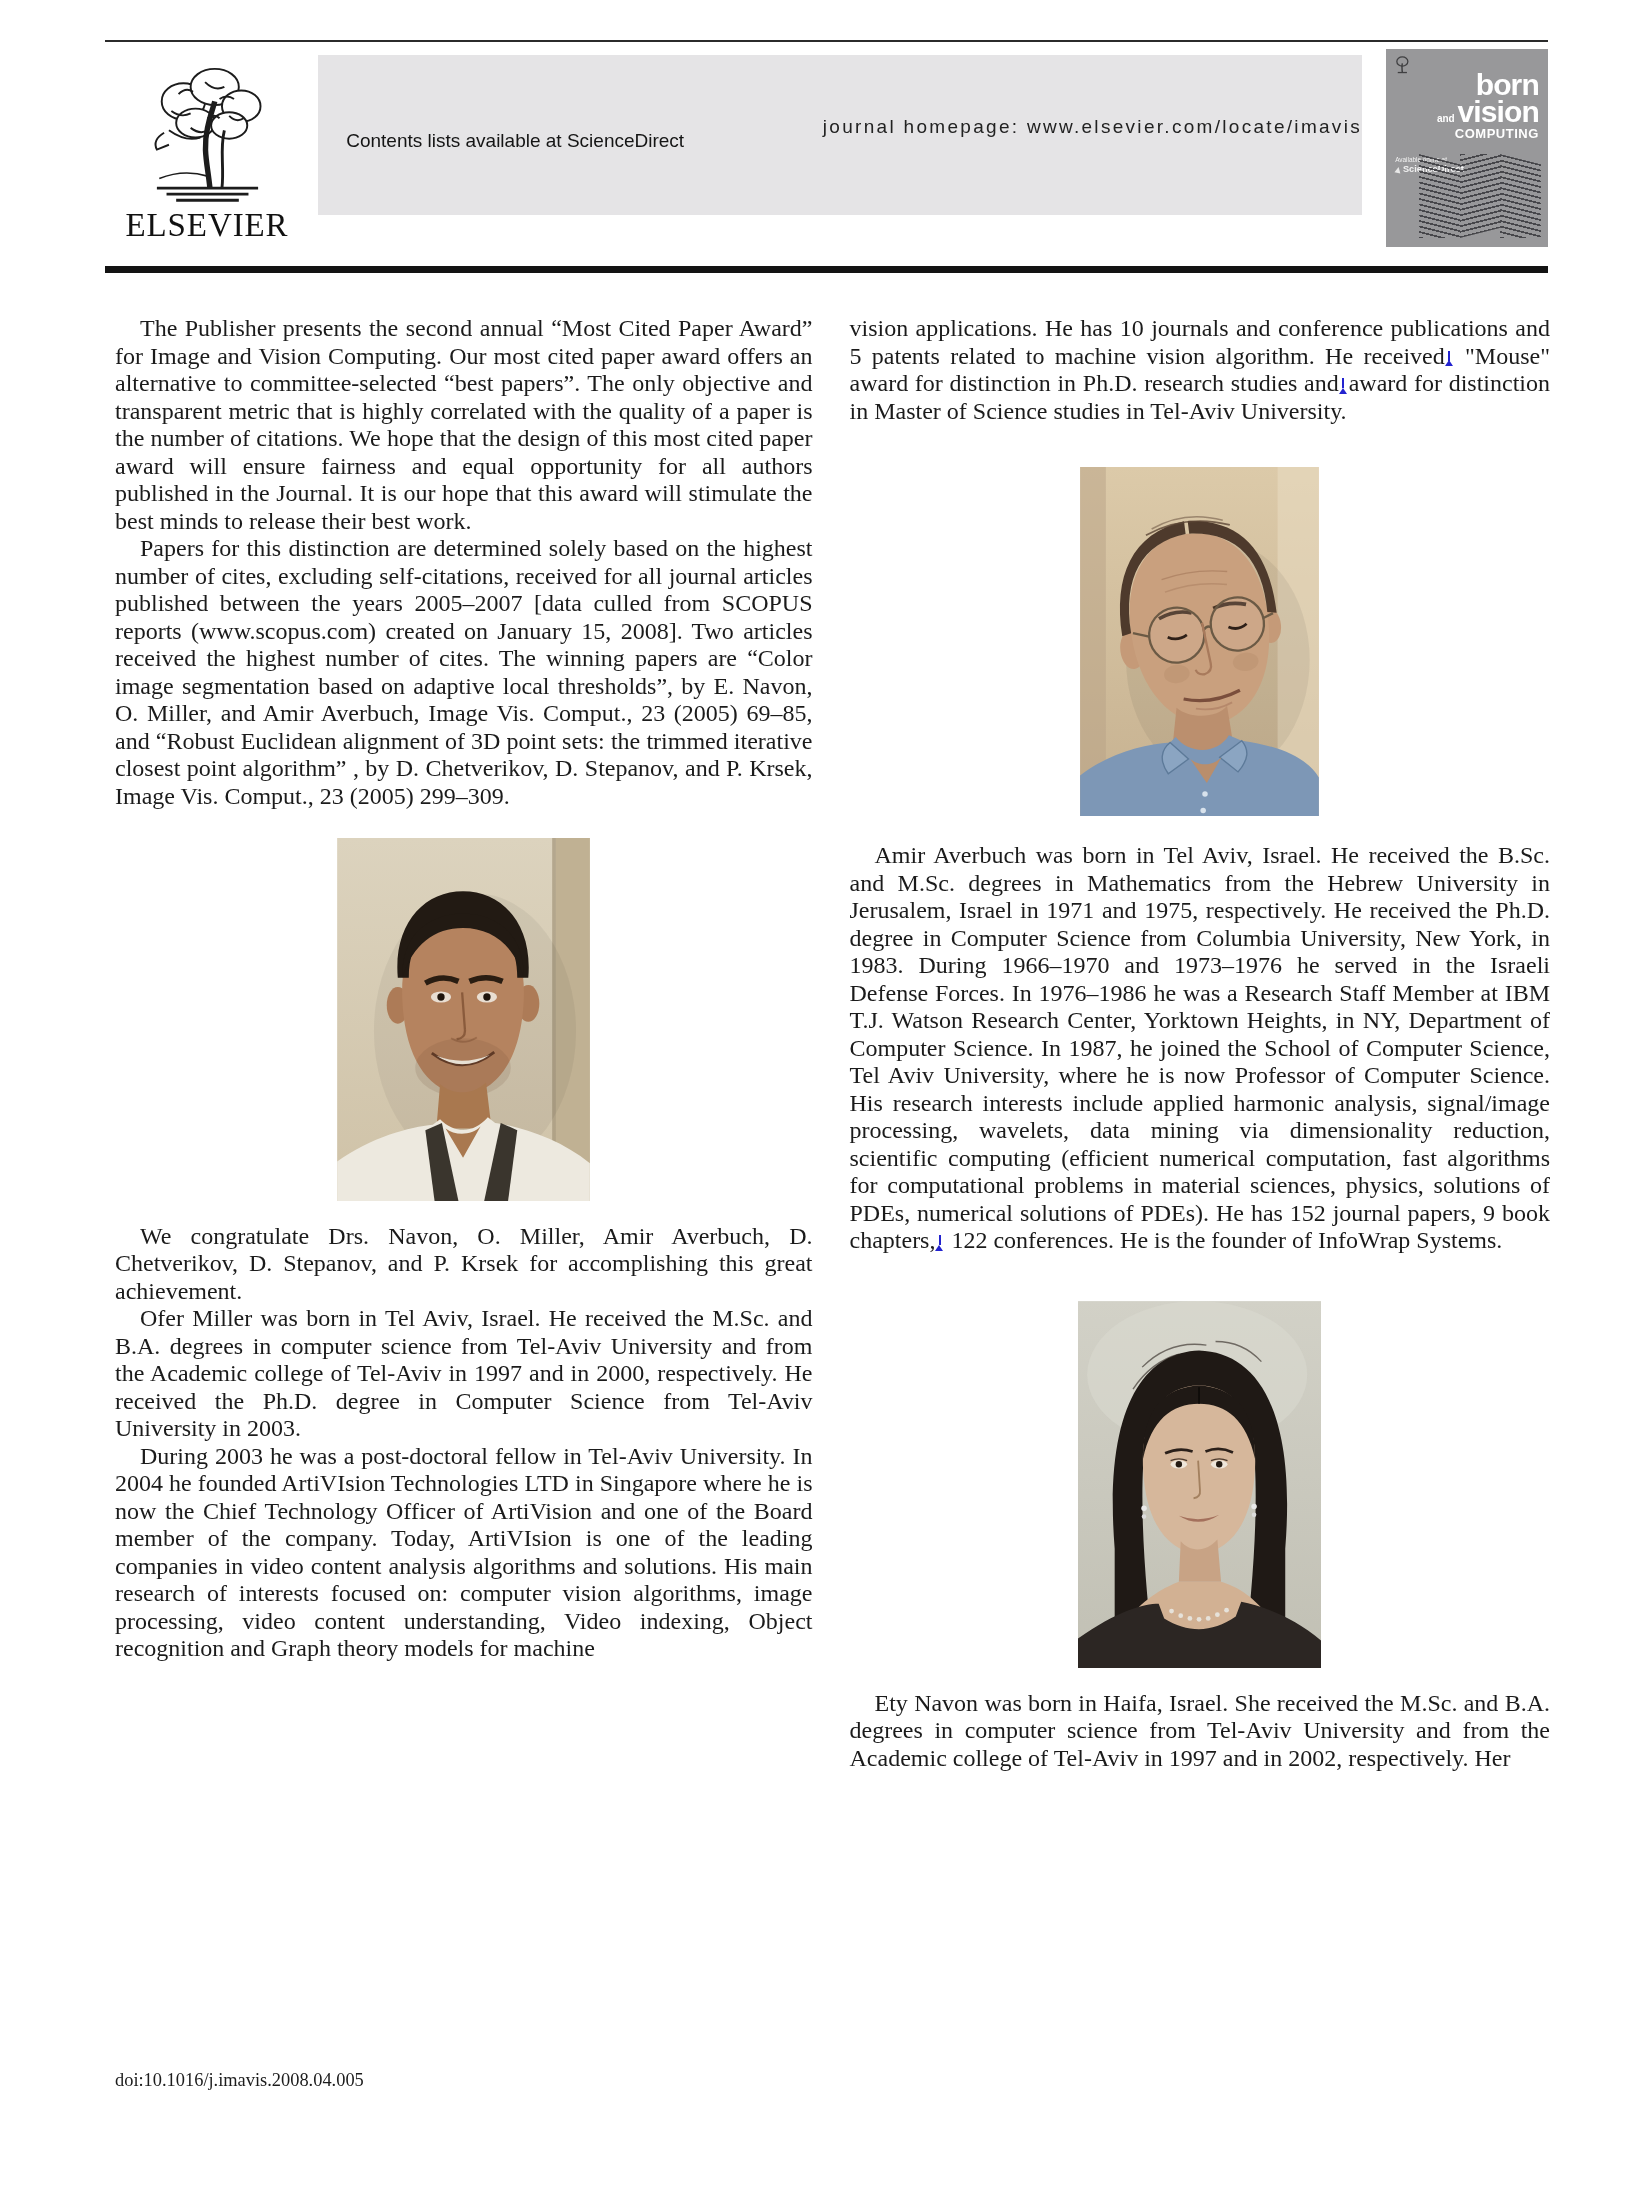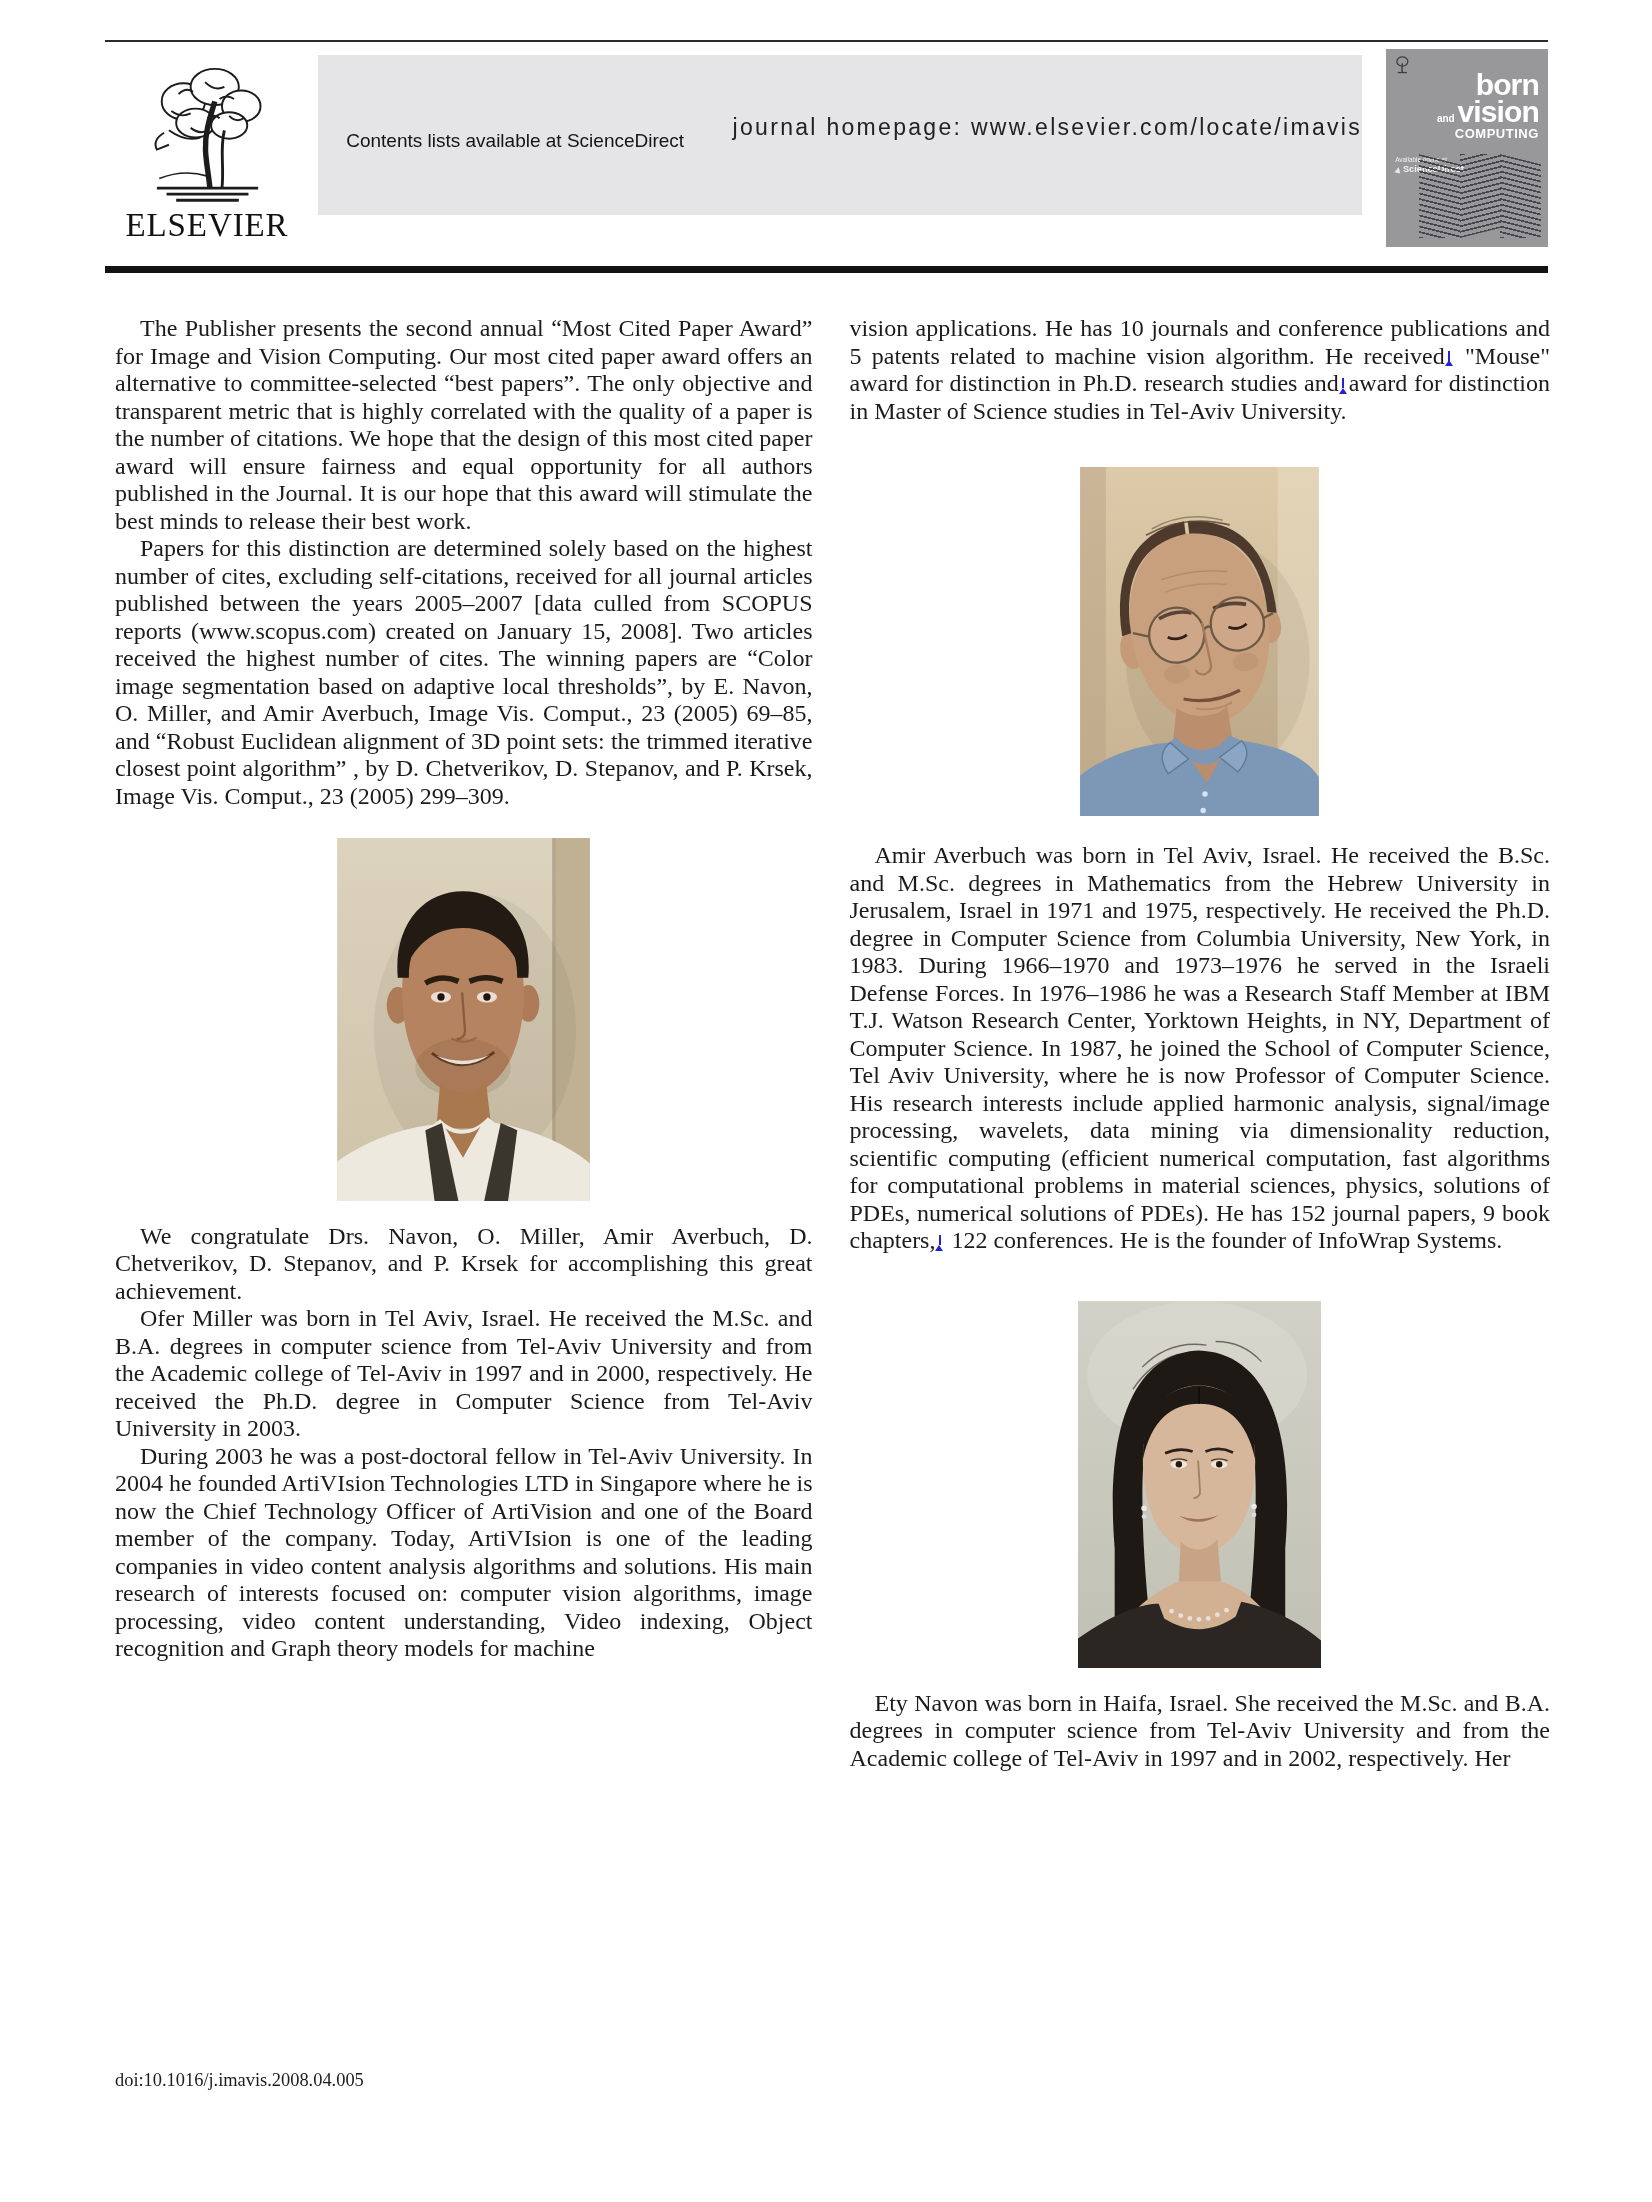--- a/index.html
+++ b/index.html
@@ -7,21 +7,21 @@
         font-family:"Liberation Serif", serif;color:#1a1a1a;}
   .cite{margin-top:118px;text-align:center;font-size:19px;color:#141414;}
   .head-rule{height:1.8px;background:#2b2b2b;margin:40px 105px 0 105px;}
   .banner{display:flex;align-items:flex-start;margin:13px 105px 0 105px;height:200px;}
   .logo-block{width:204px;text-align:center;}
   .logo-block svg{display:block;margin:3.7px auto 0 auto;}
   .els-word{font-size:33px;letter-spacing:0.9px;color:#111111;margin-top:1.8px;font-family:"Liberation Serif",serif;}
   .gray-box{flex:1;height:160px;background:#e5e4e6;margin:0 24px 0 9.2px;display:flex;flex-direction:row;justify-content:space-between;align-items:center;padding-left:28px;}
   .contents-line{margin-top:13px;font-family:"Liberation Sans",sans-serif;font-size:19px;color:#151515;}
   .jtitle{font-size:41px;color:#101010;}
-  .homepage{margin-bottom:14.7px;font-family:"Liberation Sans",sans-serif;font-size:23px;letter-spacing:2.3px;color:#222222;}
+  .homepage{margin-bottom:14.7px;font-family:"Liberation Sans",sans-serif;font-size:19px;letter-spacing:2.3px;color:#222222;}
   .cover{position:relative;width:162px;height:198px;background:#98989a;flex:0 0 auto;margin-top:-5.5px;}
   .cover-mark{position:absolute;top:6.4px;left:9.2px;}
   .cover-title{position:absolute;top:22px;right:9.2px;text-align:right;font-family:"Liberation Sans",sans-serif;color:#ffffff;line-height:0.9;}
   .cov-image{font-size:30px;font-weight:bold;letter-spacing:-0.9px;}
   .cov-line2{display:flex;justify-content:flex-end;align-items:baseline;}
   .cov-and{font-size:10px;font-weight:bold;margin-right:2.8px;}
   .cov-vision{font-size:30px;font-weight:bold;letter-spacing:-0.9px;}
   .cov-computing{font-size:13px;font-weight:bold;letter-spacing:0.5px;margin-top:2.8px;}
   .cover-sd{position:absolute;left:9.2px;top:107px;color:#f2f2f2;font-family:"Liberation Sans",sans-serif;line-height:1.25;}
   .sd-avail{display:block;font-size:6.4px;}

